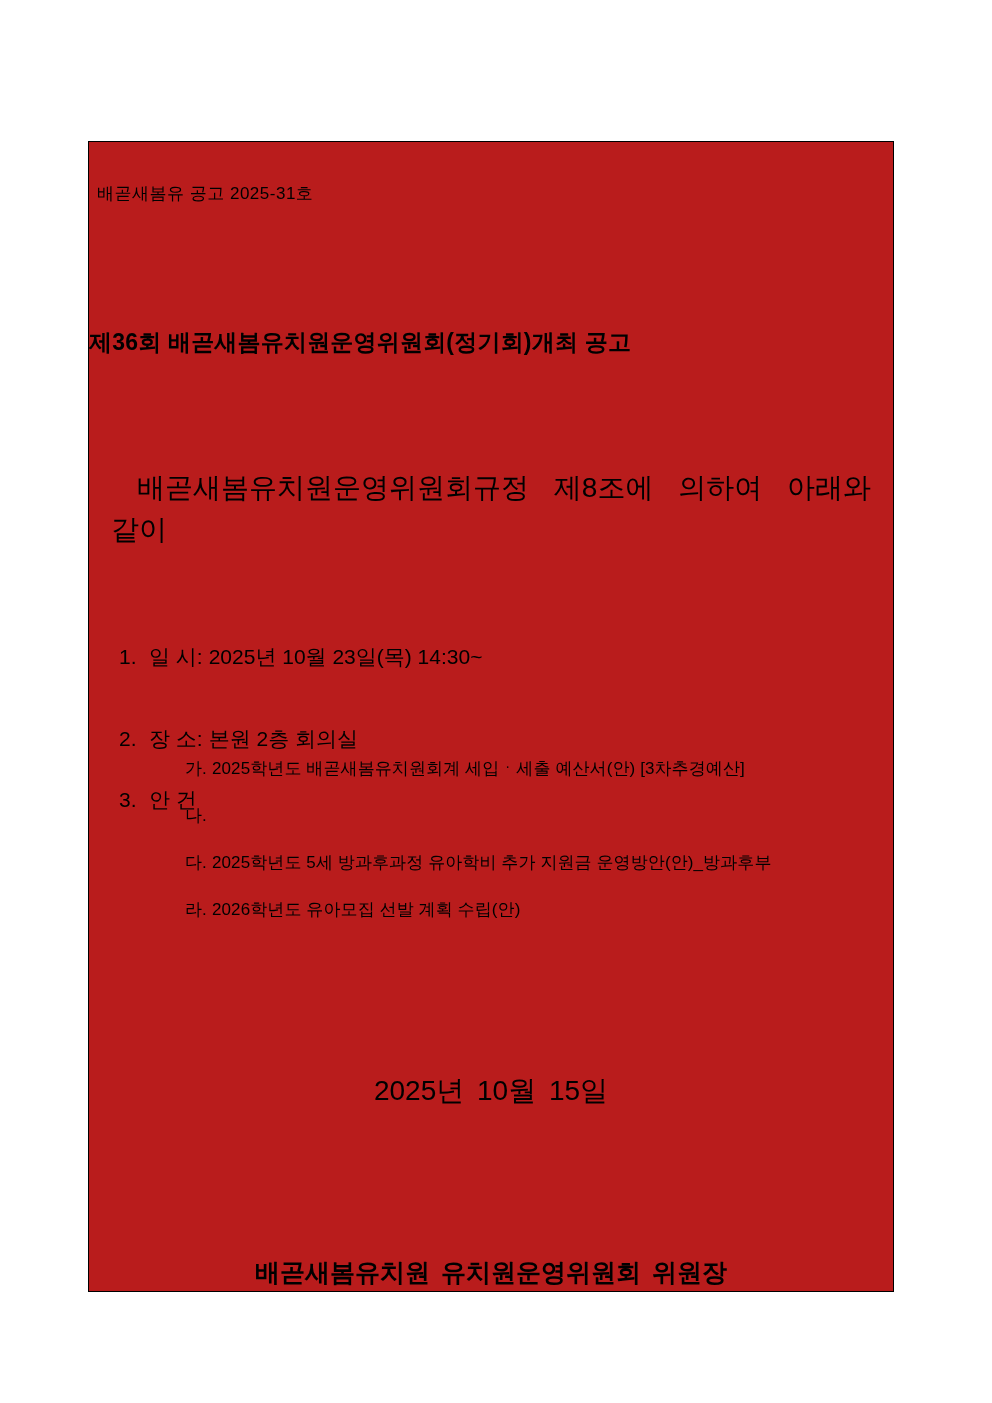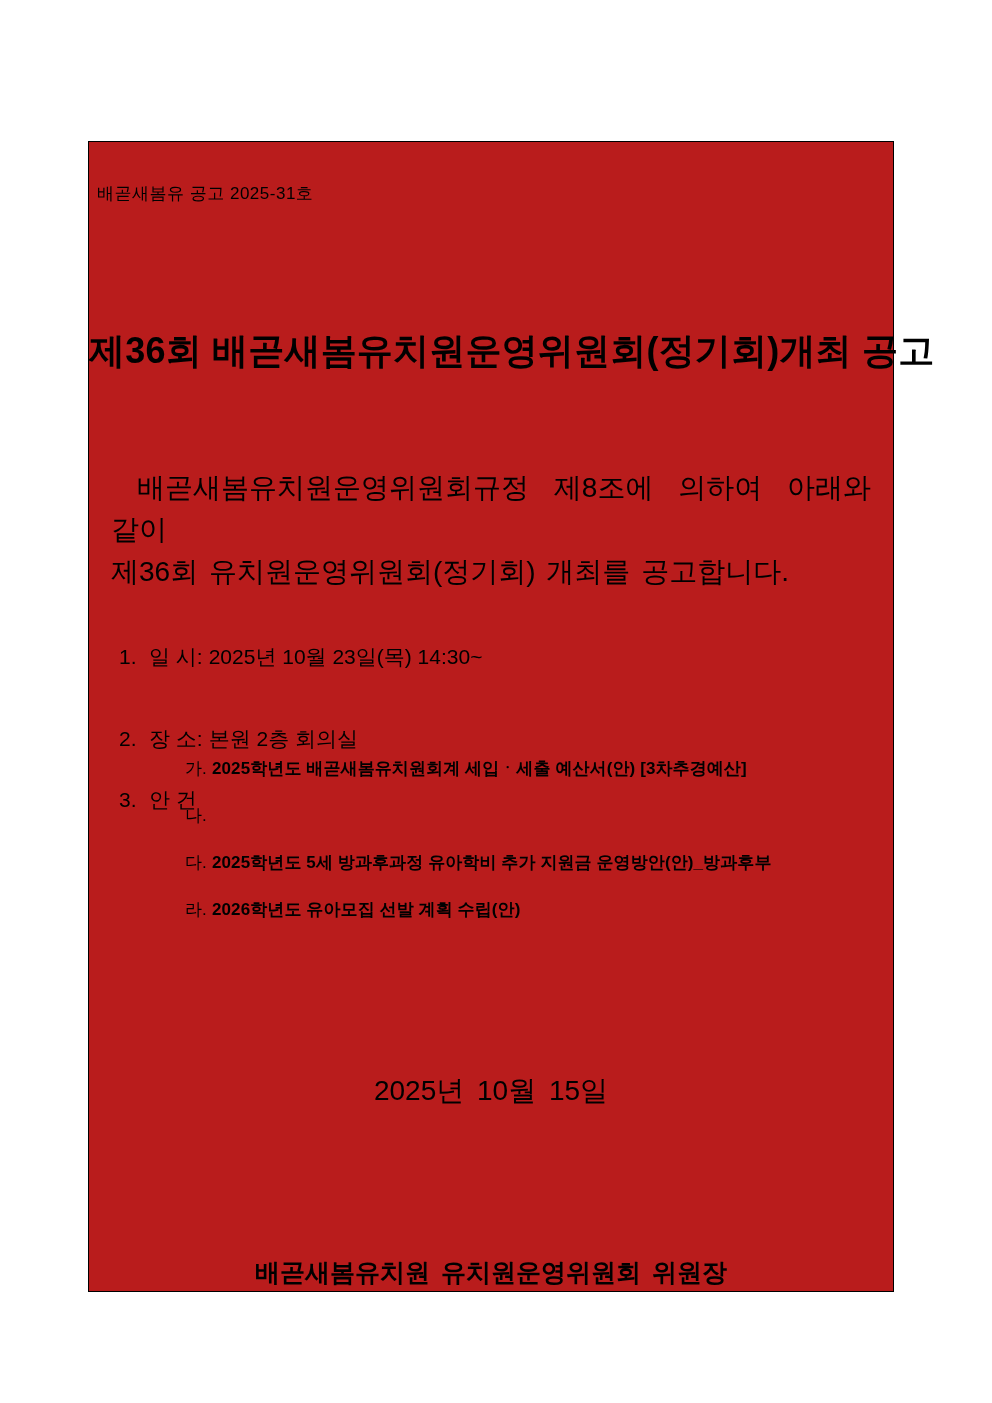--- a/index.html
+++ b/index.html
@@ -37,21 +37,21 @@
     top: 40px;
     font-size: 17px;
     letter-spacing: 0.5px;
     white-space: nowrap;
   }
   .doc-title {
     position: absolute;
     left: 0;
     right: 0;
     top: 185px;
-    font-size: 36px;
+    font-size: 23px;
     font-weight: bold;
     letter-spacing: 0.2px;
     white-space: nowrap;
   }
   .intro {
     position: absolute;
     left: 22px;
     right: 22px;
     top: 325px;
     font-size: 28px;
@@ -104,21 +104,20 @@
     align-items: baseline;
     margin-bottom: 24px;
     white-space: nowrap;
   }
   .sub-marker {
     width: 27px;
     flex: none;
   }
   .sub-text {
     letter-spacing: 0.1px;
-    font-weight: bold;
   }
   .date {
     position: absolute;
     left: 0;
     right: 0;
     top: 930px;
     text-align: center;
     font-size: 28px;
     word-spacing: 5px;
   }
@@ -139,21 +138,20 @@
 
 <div class="page">
   <div class="inner">
 
     <div class="doc-number">배곧새봄유 공고 2025-31호</div>
 
     <div class="doc-title">제36회 배곧새봄유치원운영위원회(정기회)개최 공고</div>
 
     <div class="intro">
       <div class="line1">배곧새봄유치원운영위원회규정  제8조에  의하여  아래와  같이</div>
-      <div class="line2">제36회  유치원운영위원회(정기회)  개최를  공고합니다.</div>
     </div>
 
     <div class="items">
       <div class="item">
         <span class="item-num">1.</span>
         <span class="item-label">일   시:</span>
         <span class="item-text">2025년  10월  23일(목)  14:30~</span>
       </div>
       <div class="item">
         <span class="item-num">2.</span>

